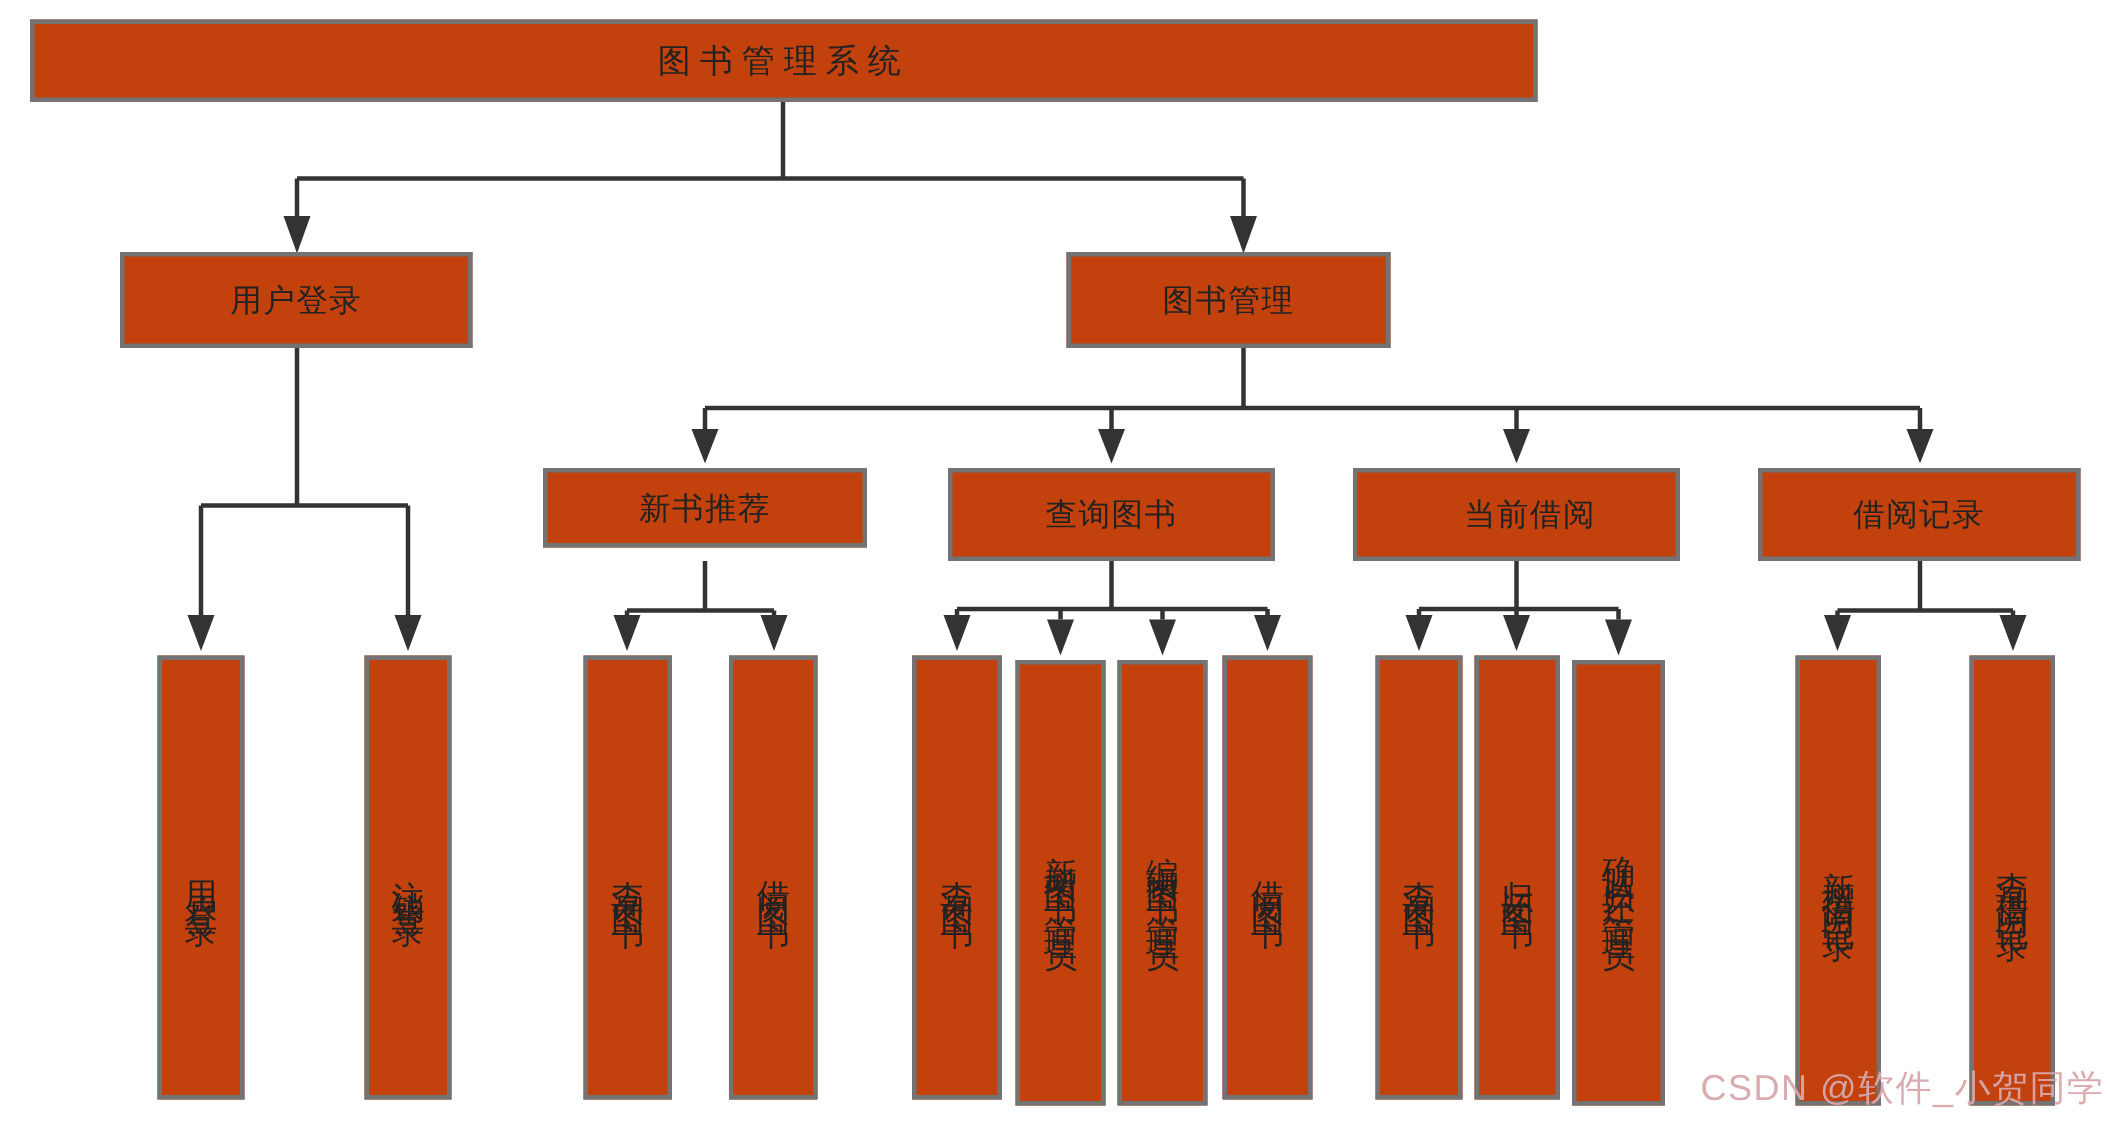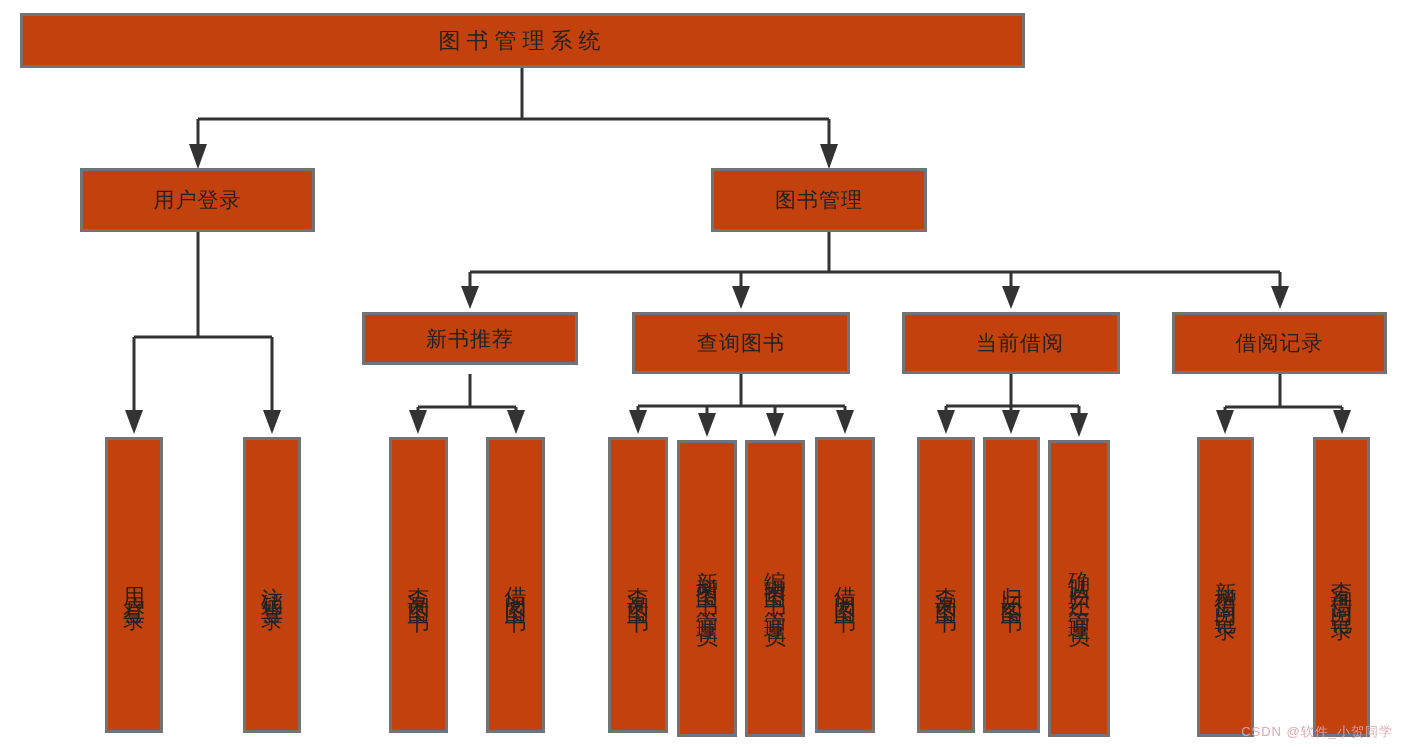--- a/index.html
+++ b/index.html
@@ -44,24 +44,24 @@
   }
   .node .v-label {
     writing-mode: vertical-rl;
     text-orientation: mixed;
     font-size: 22px;
     letter-spacing: 8px;
     line-height: 1;
   }
   .watermark {
     position: absolute;
-    right: 12px;
+    right: 2px;
     bottom: 6px;
     z-index: 3;
-    font-size: 13px;
+    font-size: 24px;
     letter-spacing: 1px;
     color: rgba(216, 166, 171, 0.95);
     white-space: nowrap;
     margin-left: 24px;
   }
 </style>
 </head>
 <body>
 
 <div class="canvas">

